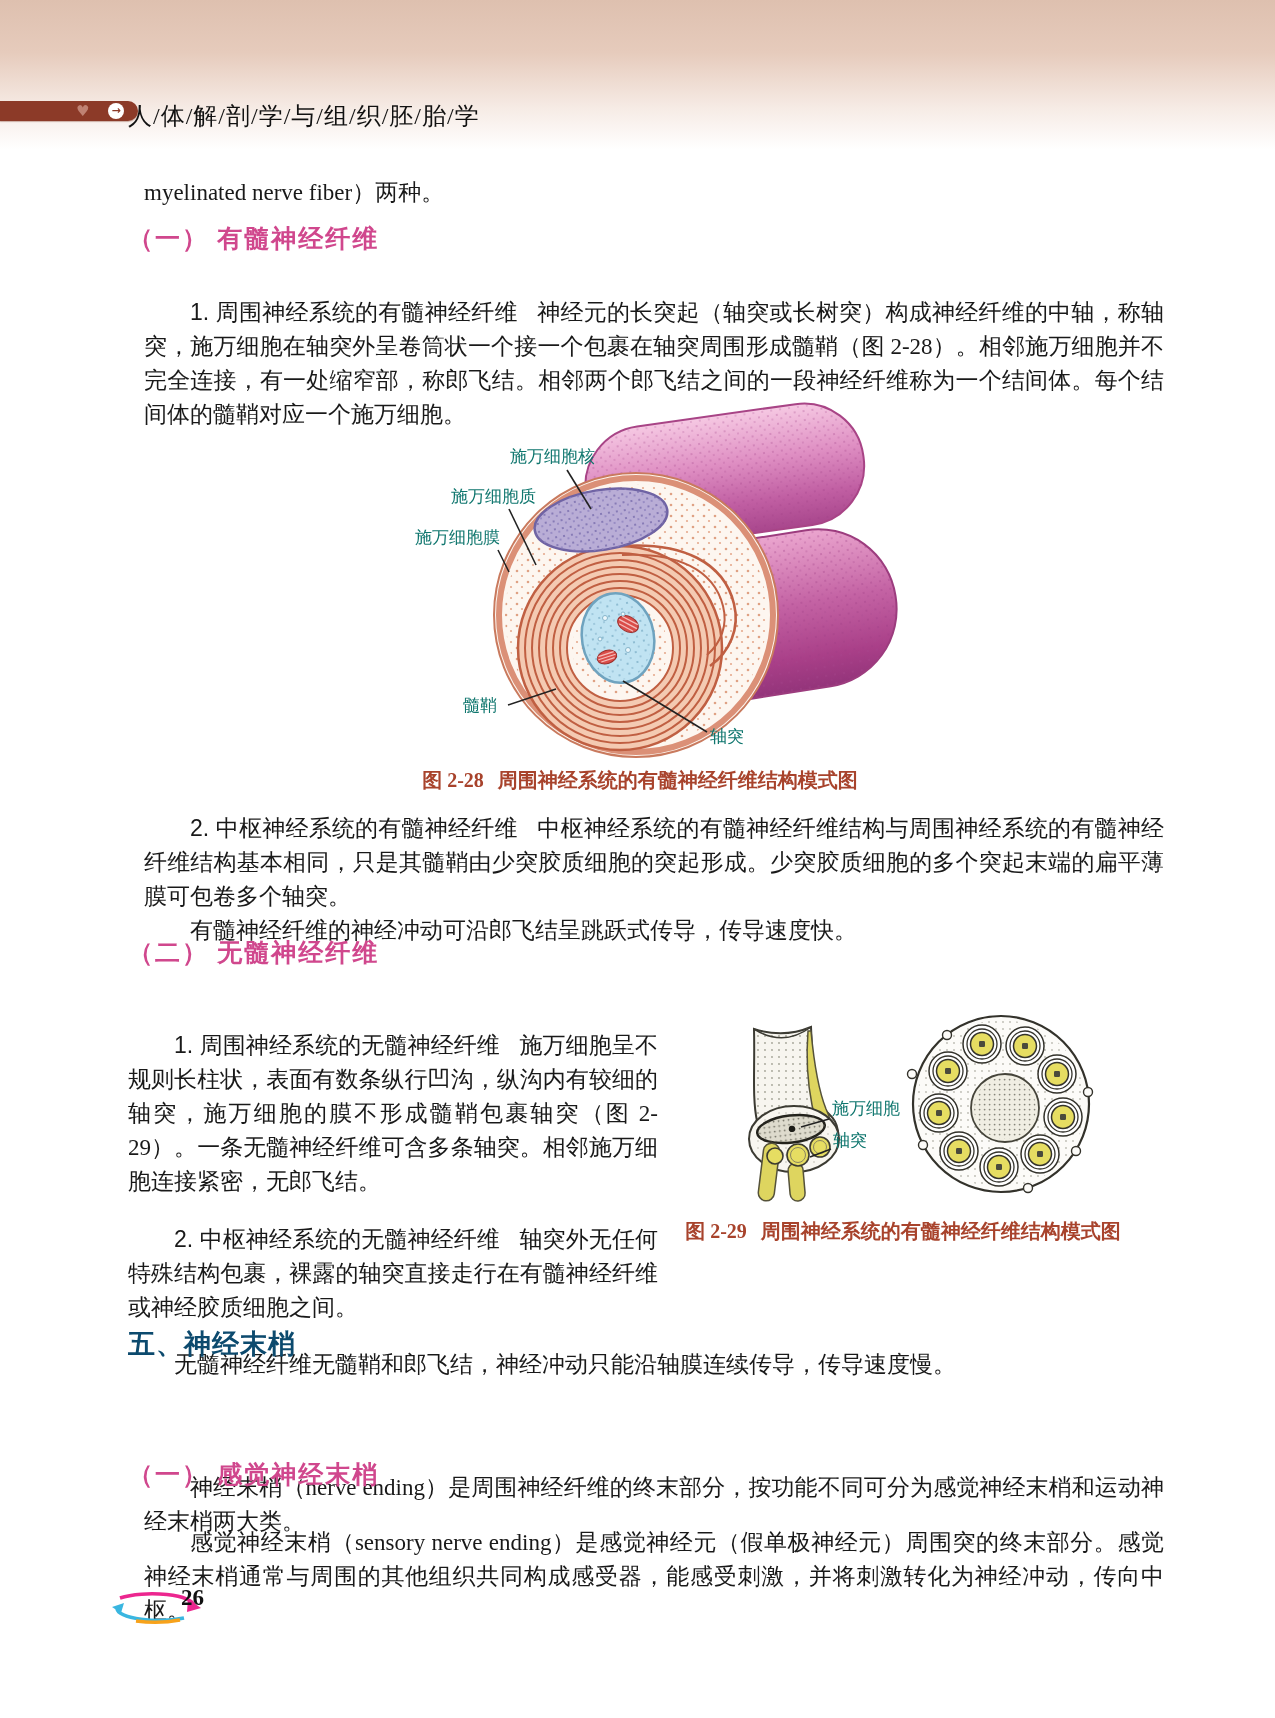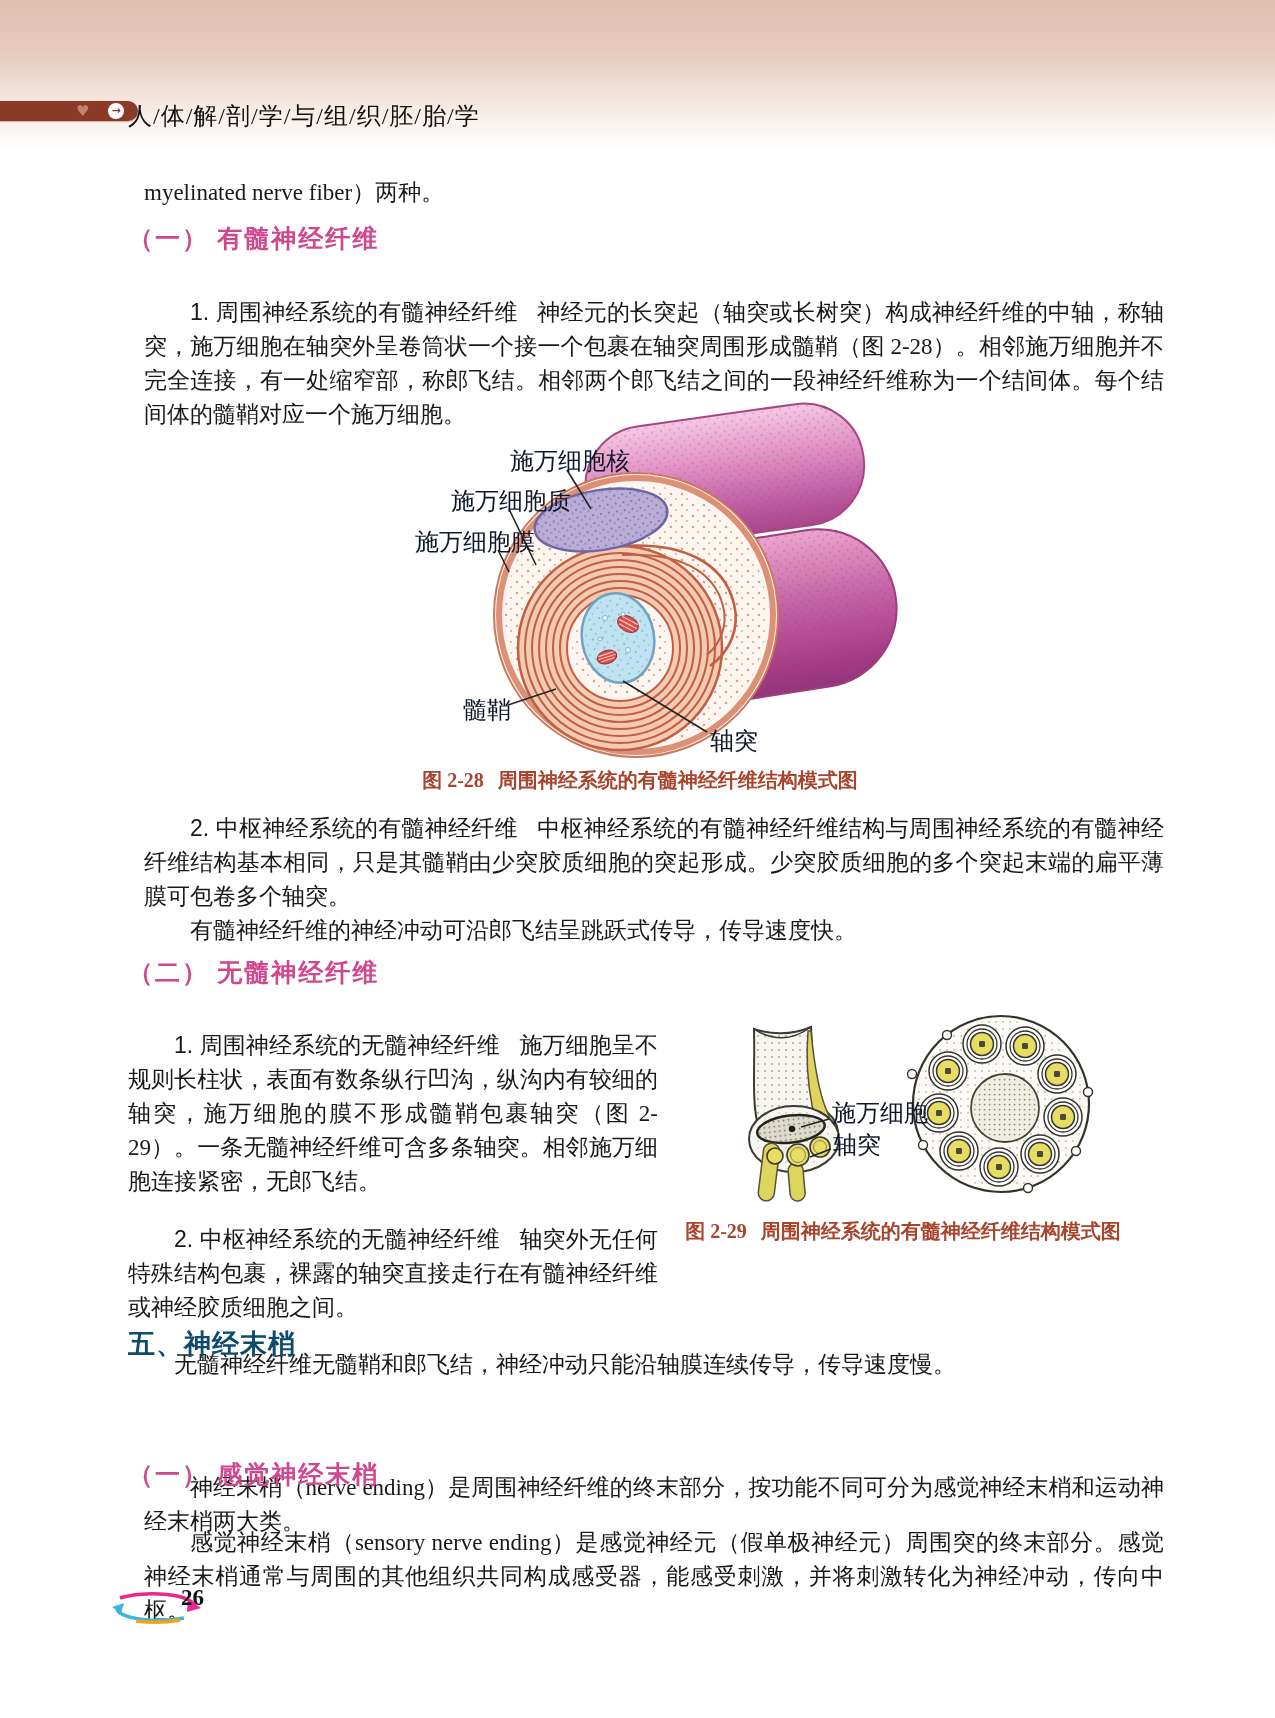--- a/index.html
+++ b/index.html
@@ -17,21 +17,21 @@
   .header-title{position:absolute;left:128px;top:100px;font-size:24px;letter-spacing:1px;color:#111;}
   .abs{position:absolute;left:128px;width:1020px;margin:16px;}
   .bp{font-size:23px;line-height:34px;text-align:justify;}
   .indent{text-indent:2em;}
   .lead{font-family:"Liberation Sans","DejaVu Sans",sans-serif;font-weight:normal;margin-right:0.85em;}
   .hpink{color:#d0478d;font-size:25px;font-weight:600;letter-spacing:2px;margin:0;}
   .hred{color:#0c4a6e;font-size:27px;font-weight:bold;letter-spacing:1px;margin:0;}
   figure{margin:0;}
   .fig28{position:absolute;left:360px;top:392px;width:560px;height:412px;}
   .fig28 svg{position:absolute;left:0;top:0;}
-  .flabel{position:absolute;font-size:24px;color:#0f172a;white-space:nowrap;}
+  .flabel{position:absolute;font-size:17px;color:#0f766e;white-space:nowrap;}
   .figcap{position:absolute;left:0;top:375px;width:100%;text-align:center;font-size:20px;font-weight:bold;
         color:#a8432c;white-space:nowrap;}
   .tagspace{margin-right:14px;}
   .unmyel{position:absolute;left:128px;top:1005px;width:1020px;}
   .fig29{float:right;position:relative;width:490px;height:250px;margin:0 0 8px 0;}
   .fig29 svg{display:block;margin-top:8px;}
   .figcap29{text-align:center;font-size:20px;font-weight:bold;color:#a8432c;margin-top:5px;white-space:nowrap;}
   .pagenum{position:absolute;left:104px;top:1583px;width:100px;height:44px;}
   .pagenum .num{position:absolute;left:0;top:2px;width:100%;text-align:right;font-size:23px;font-weight:bold;color:#111;}
   .pagenum svg{position:absolute;left:0;top:0;}
@@ -157,21 +157,21 @@
 
     <figcaption class="figcap">
       <span class="tagspace">图 2-28</span><span>周围神经系统的有髓神经纤维结构模式图</span>
     </figcaption>
   </figure>
 
   <p class="bp abs indent" style="top:795px"><b class="lead">2. 中枢神经系统的有髓神经纤维</b><span>中枢神经系统的有髓神经纤维结构与周围神经系统的有髓神经纤维结构基本相同，只是其髓鞘由少突胶质细胞的突起形成。少突胶质细胞的多个突起末端的扁平薄膜可包卷多个轴突。</span></p>
 
   <p class="bp abs indent" style="top:898px">有髓神经纤维的神经冲动可沿郎飞结呈跳跃式传导，传导速度快。</p>
 
-  <h3 class="hpink abs" style="top:956px">（二） 无髓神经纤维</h3>
+  <h3 class="hpink abs" style="top:936px">（二） 无髓神经纤维</h3>
 
   <div class="unmyel">
     <figure class="fig29">
       <svg width="490" height="200" viewBox="0 0 490 200">
         <defs>
           <pattern id="pg1" width="7" height="7" patternUnits="userSpaceOnUse">
             <circle cx="2" cy="2" r="0.9" fill="#858476"></circle>
           </pattern>
           <pattern id="pg2" width="5" height="5" patternUnits="userSpaceOnUse">
             <circle cx="1.6" cy="1.6" r="0.9" fill="#5b5a4e"></circle>

